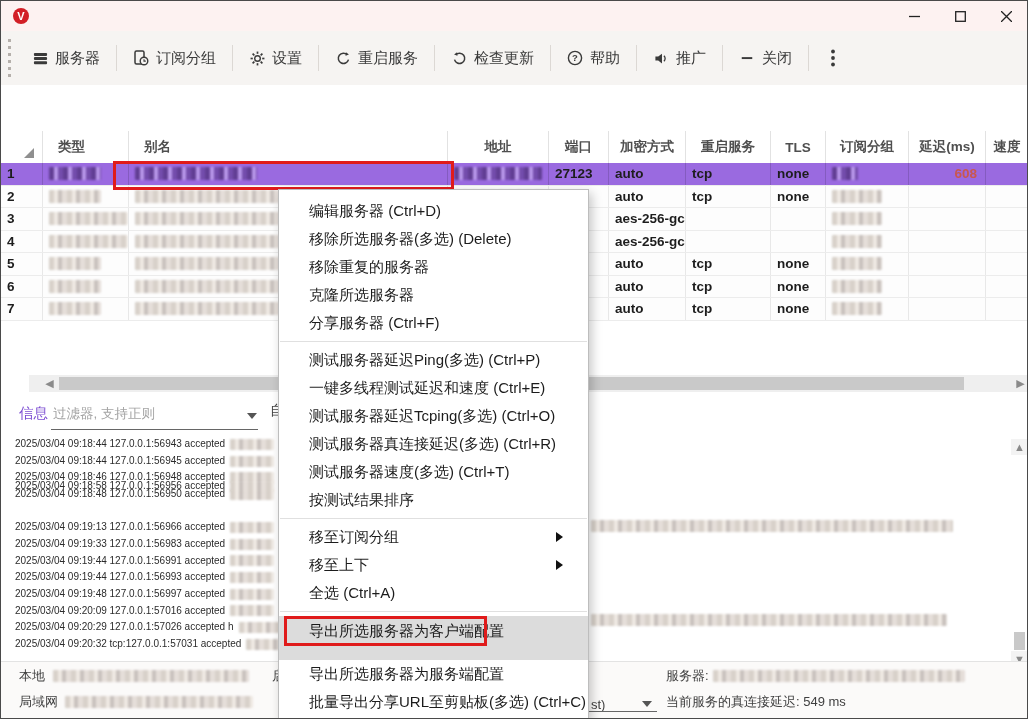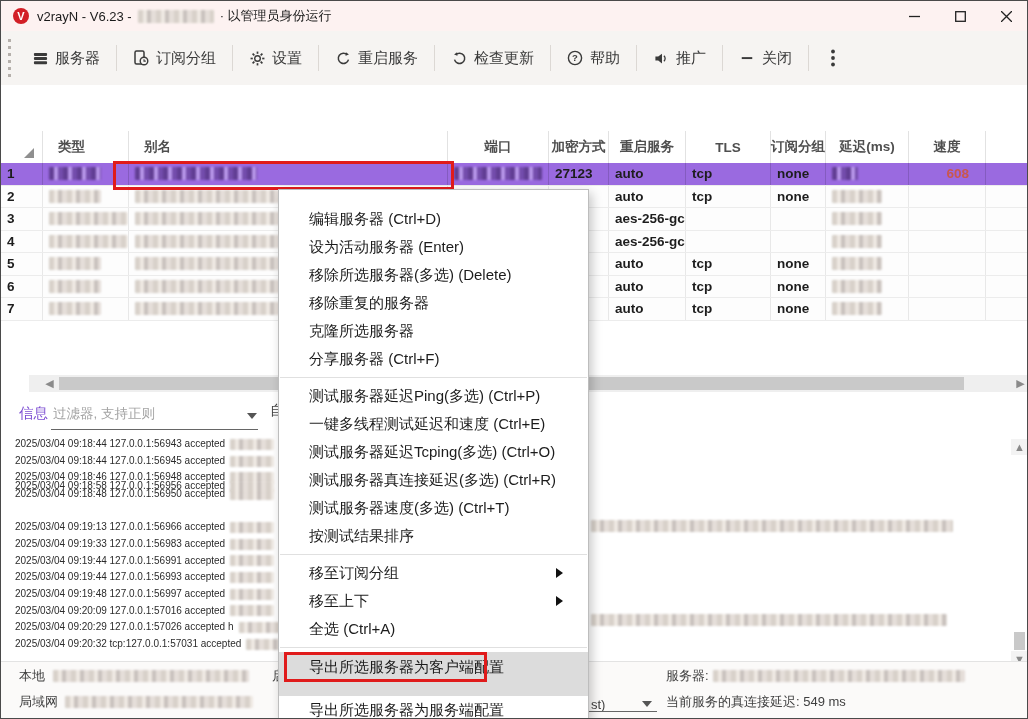--- a/index.html
+++ b/index.html
@@ -38,21 +38,21 @@
   .trow{display:grid;grid-template-columns:42px 86px 319px 101px 60px 77px 85px 55px 83px 77px 1fr;}
   #thead{height:32px;}
   #thead .tc{border-right:1px solid #e2e2e2;display:flex;align-items:center;justify-content:center;
              font-size:13.5px;color:#4f4f4f;}
   #thead .tc.left{justify-content:flex-start;padding-left:15px;}
   .drow{height:22.5px;border-bottom:1px solid #ececec;background:#fdfdfd;}
   .drow .tc{border-right:1px solid #e8e8e8;display:flex;align-items:center;padding-left:6px;
             font-size:13.5px;color:#1d1d1d;overflow:hidden;white-space:nowrap;}
   .drow.selected{background:#9a6ae0;}
   .drow.selected .tc{border-right:1px solid rgba(0,0,0,.14);}
-  .tc.right{justify-content:flex-end;padding-right:16px;}
+  .tc.right{justify-content:flex-end;padding-right:8px;}
   .delay-val{color:#c9574f;}
   #selall-tri{left:23px;top:147px;width:0;height:0;border-left:10px solid transparent;border-bottom:10px solid #8f8f8f;}
   
   .redact{height:13px;border-radius:1px;filter:blur(1.3px);
           background:repeating-linear-gradient(90deg,#d8d1ca 0 5px,#efe9e3 5px 9px,#c9c2be 9px 13px,#e5ded9 13px 18px);}
   .redact.p{background:repeating-linear-gradient(90deg,rgba(30,10,55,.45) 0 5px,rgba(255,255,255,.30) 5px 9px,rgba(30,10,55,.30) 9px 14px);}
   
   #hscroll{left:28px;top:374px;width:1000px;height:17px;background:#efefef;}
   .sb-arrow{position:absolute;color:#8a8a8a;font-size:11px;display:flex;align-items:center;justify-content:center;}
   #hs-left{left:40px;top:374px;width:17px;height:17px;}
@@ -69,40 +69,35 @@
   #vs-up{left:1010px;top:438px;width:17px;height:16px;background:#f3f3f3;}
   #vs-thumb{left:1013px;top:631px;width:11px;height:18px;background:#c9c9c9;}
   #vs-down{left:1010px;top:650px;width:17px;height:16px;background:#f3f3f3;}
   
   #statusbar{left:0;top:660px;width:1028px;height:59px;background:#fbfaf9;border-top:1px solid #e3e3e3;}
   .sb-text{position:absolute;font-size:13px;color:#3f3f3f;white-space:nowrap;}
   #combo-line{left:584px;top:710px;width:72px;height:1px;background:#666;}
   #combo-caret{left:641px;top:700px;width:0;height:0;border-left:5px solid transparent;border-right:5px solid transparent;border-top:6px solid #555;}
   
   #context-menu{left:277px;top:188px;width:311px;height:531px;background:#fff;border:1px solid #bdbdbd;
-                box-shadow:3px 4px 10px rgba(0,0,0,.22);padding-top:15px;z-index:20;overflow:hidden;}
+                box-shadow:3px 4px 10px rgba(0,0,0,.22);padding-top:7px;z-index:20;overflow:hidden;}
   .mi{position:relative;height:28px;line-height:28px;padding-left:30px;font-size:15px;color:#1c1c1c;white-space:nowrap;}
   .mi.hl{background:#dcdcdc;height:44px;line-height:30px;}
   .mi .sub-arrow{position:absolute;right:25px;top:9px;width:0;height:0;
                  border-top:5px solid transparent;border-bottom:5px solid transparent;border-left:7px solid #111;}
   .menu-sep{height:1px;background:#e0e0e0;margin:4px 1px;}
   .red-outline{position:absolute;left:5px;top:0;width:203px;height:30px;border:3px solid #e01b1b;pointer-events:none;}
   
   #row1-annotation{left:112px;top:160px;width:341px;height:29px;border:3px solid #e01b1b;z-index:5;}
 </style>
 </head>
 <body>
 
 <div class="abs" id="titlebar">
   <div id="app-logo">V</div>
-  <div id="title-text">
-    <span>v2rayN - V6.23 -</span>
-    <span class="redact" style="width:76px;display:inline-block;"></span>
-    <span>· 以管理员身份运行</span>
-  </div>
   <div id="win-controls">
     <div class="win-btn">
         <svg width="11" height="11">
           <line x1="0" y1="5.5" x2="11" y2="5.5" stroke="#222" stroke-width="1.3"></line>
         </svg>
       </div>
     <div class="win-btn">
         <svg width="11" height="11">
           <rect x="0.7" y="0.7" width="9.6" height="9.6" fill="none" stroke="#222" stroke-width="1.3"></rect>
         </svg>
@@ -232,20 +227,21 @@
   </div>
   <div class="abs" id="server-filter">服务器过滤器，按回车执行</div>
   <div class="abs" id="server-filter-line"></div>
 </div>
 
 <div class="abs" id="table">
   <div class="trow" id="thead">
       <div class="tc"></div>
       <div class="tc left">类型</div>
       <div class="tc left">别名</div>
+      <div class="tc">地址</div>
       <div class="tc">端口</div>
       <div class="tc">加密方式</div>
       <div class="tc">重启服务</div>
       <div class="tc">TLS</div>
       <div class="tc">订阅分组</div>
       <div class="tc">延迟(ms)</div>
       <div class="tc">速度</div>
     </div>
   <div id="tbody">
       <div class="trow drow selected">
@@ -493,21 +489,20 @@
 <div class="abs sb-text" style="left:271px;top:666px;">启</div>
 <div class="abs sb-text" style="left:590px;top:696px;">st)</div>
 <div class="abs" id="combo-caret"></div>
 <div class="abs" id="combo-line"></div>
 <div class="abs sb-text" style="left:665px;top:666px;">服务器:</div>
 <div class="abs redact" style="left:712px;top:669px;width:252px;height:12px;"></div>
 <div class="abs sb-text" style="left:665px;top:692px;">当前服务的真连接延迟: 549 ms</div>
 
 <div class="abs" id="context-menu">
     <div class="mi"><span>编辑服务器 (Ctrl+D)</span></div>
-    <div class="mi"><span>设为活动服务器 (Enter)</span></div>
     <div class="mi"><span>移除所选服务器(多选) (Delete)</span></div>
     <div class="mi"><span>移除重复的服务器</span></div>
     <div class="mi"><span>克隆所选服务器</span></div>
     <div class="mi"><span>分享服务器 (Ctrl+F)</span></div>
     <div class="menu-sep"></div>
     <div class="mi"><span>测试服务器延迟Ping(多选) (Ctrl+P)</span></div>
     <div class="mi"><span>一键多线程测试延迟和速度 (Ctrl+E)</span></div>
     <div class="mi"><span>测试服务器延迟Tcping(多选) (Ctrl+O)</span></div>
     <div class="mi"><span>测试服务器真连接延迟(多选) (Ctrl+R)</span></div>
     <div class="mi"><span>测试服务器速度(多选) (Ctrl+T)</span></div>

